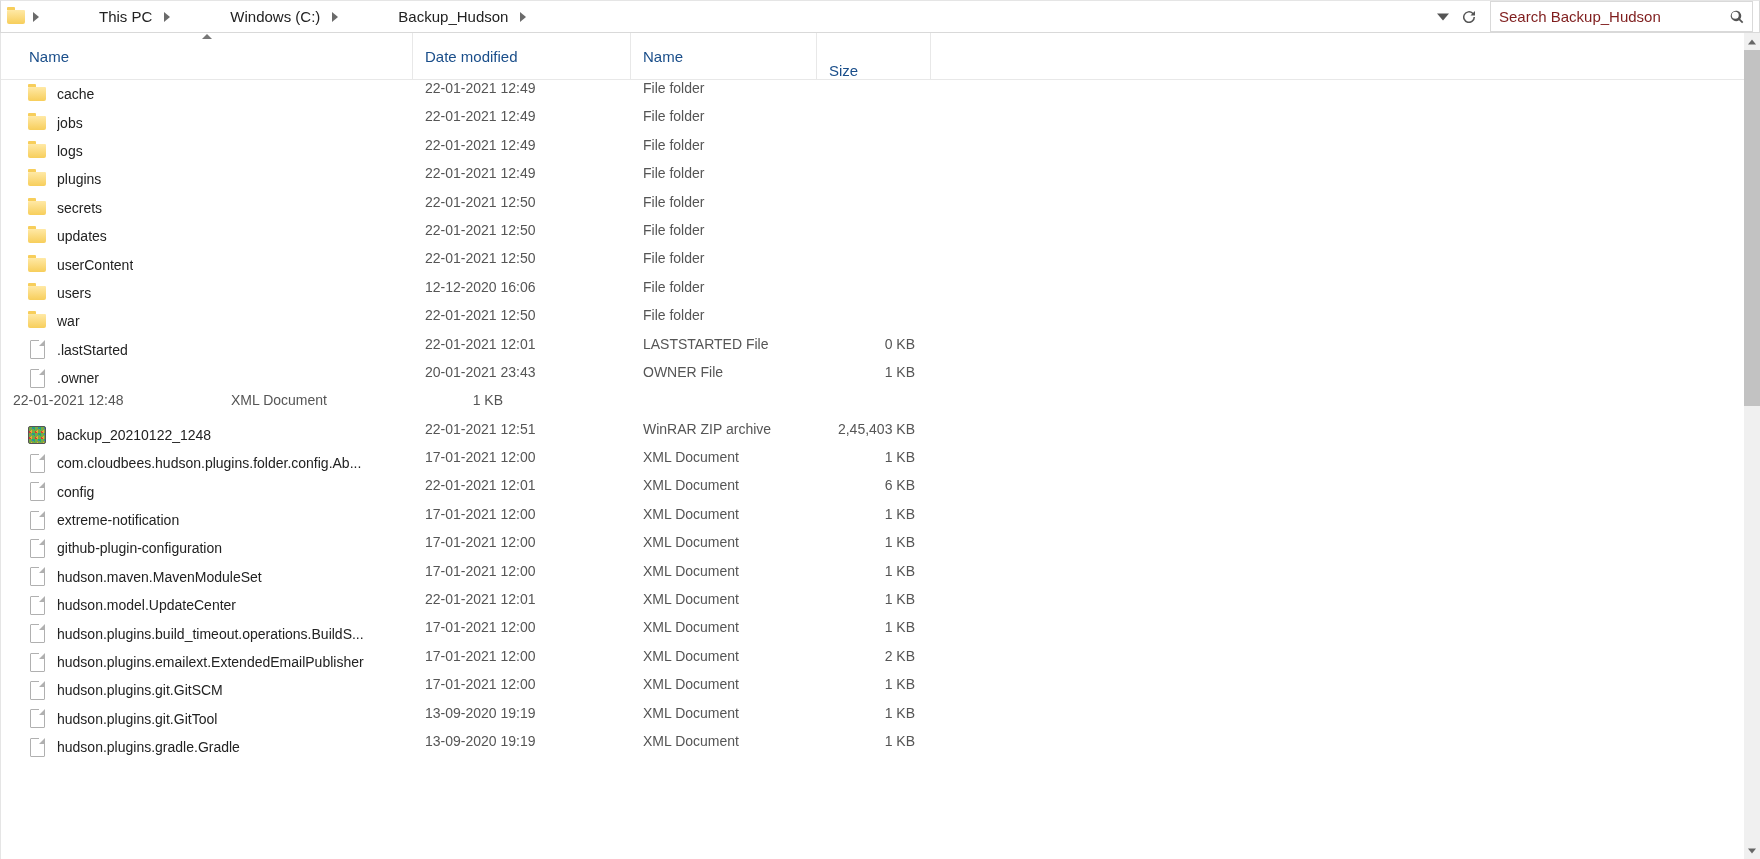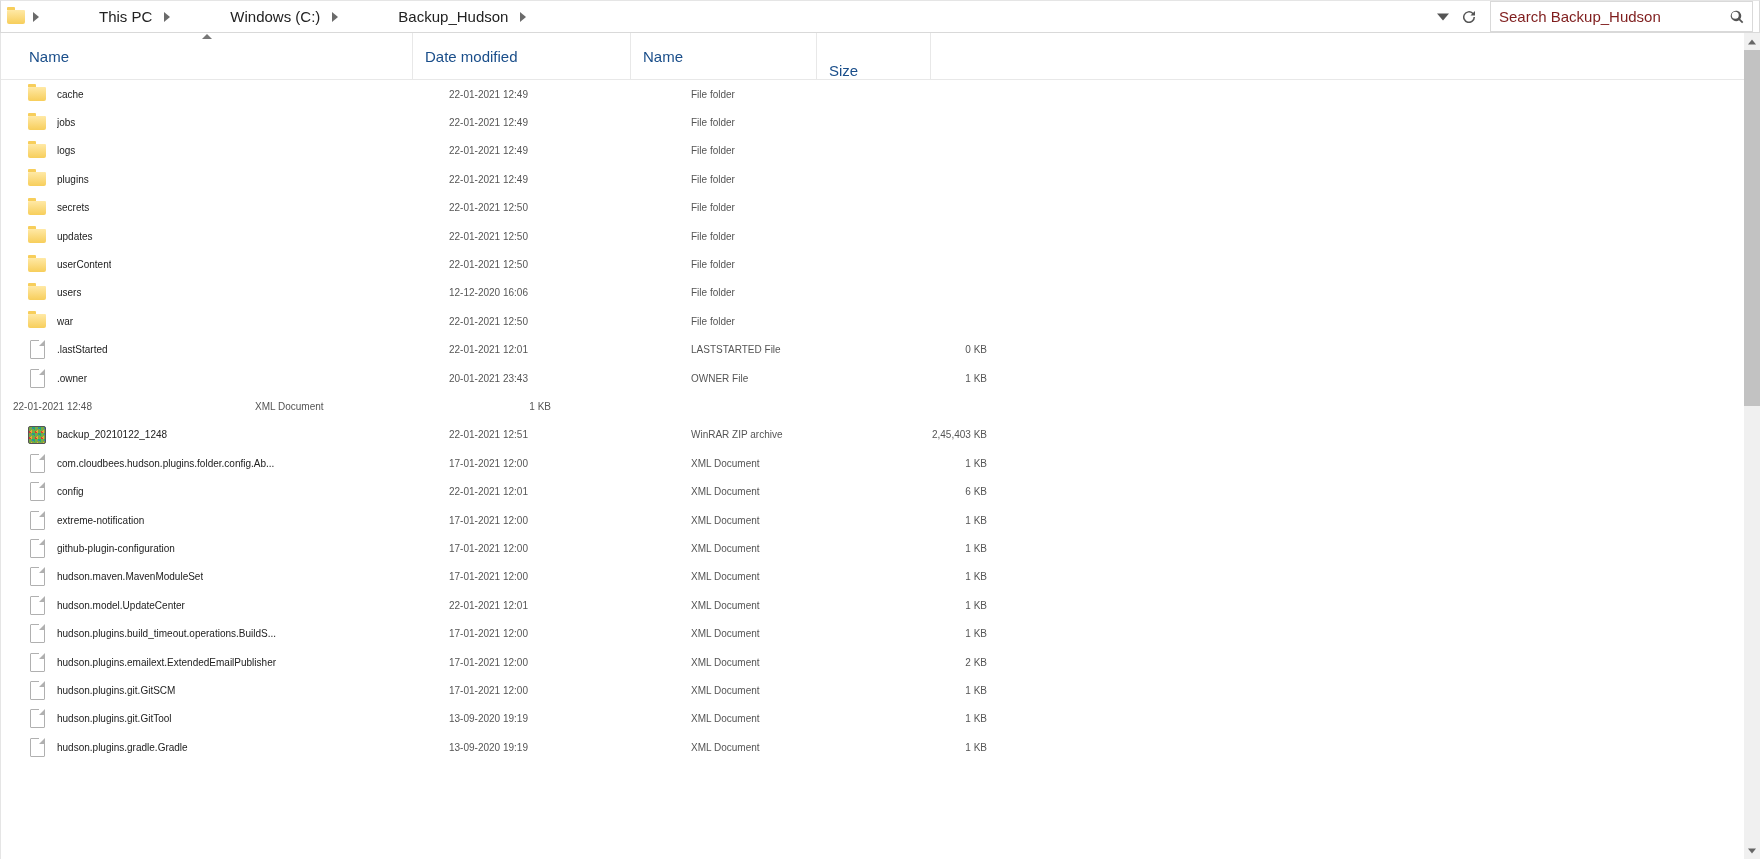--- a/index.html
+++ b/index.html
@@ -68,21 +68,21 @@
 .sort-ind {
   position: absolute; top: 1px; left: 50%; transform: translateX(-50%);
   width: 0; height: 0; border-left: 5px solid transparent; border-right: 5px solid transparent;
   border-bottom: 5px solid #777;
 }
 
 .rows {
   position: absolute; top: 47px; left: 0; right: 16px; bottom: 0; overflow: hidden;
 }
 .row {
-  display: flex; height: 28.4px; align-items: center; font-size: 10px; color: #222; gap: 24px;
+  display: flex; height: 28.4px; font-size: 14px; color: #222;
 }
 .cname {
   width: 412px; display: flex; align-items: center; padding-left: 26px;
   white-space: nowrap; overflow: hidden; text-overflow: ellipsis;
 }
 .cname .ico { width: 20px; height: 20px; display: flex; align-items: center; justify-content: center; margin-right: 10px; flex-shrink: 0; }
 .cname .txt { overflow: hidden; text-overflow: ellipsis; white-space: nowrap; }
 .cdate { width: 218px; color: #555; padding-left: 12px; }
 .ctype { width: 186px; color: #555; padding-left: 12px; white-space: nowrap; overflow: hidden; text-overflow: ellipsis; }
 .csize { width: 114px; color: #555; text-align: right; padding-right: 16px; }

